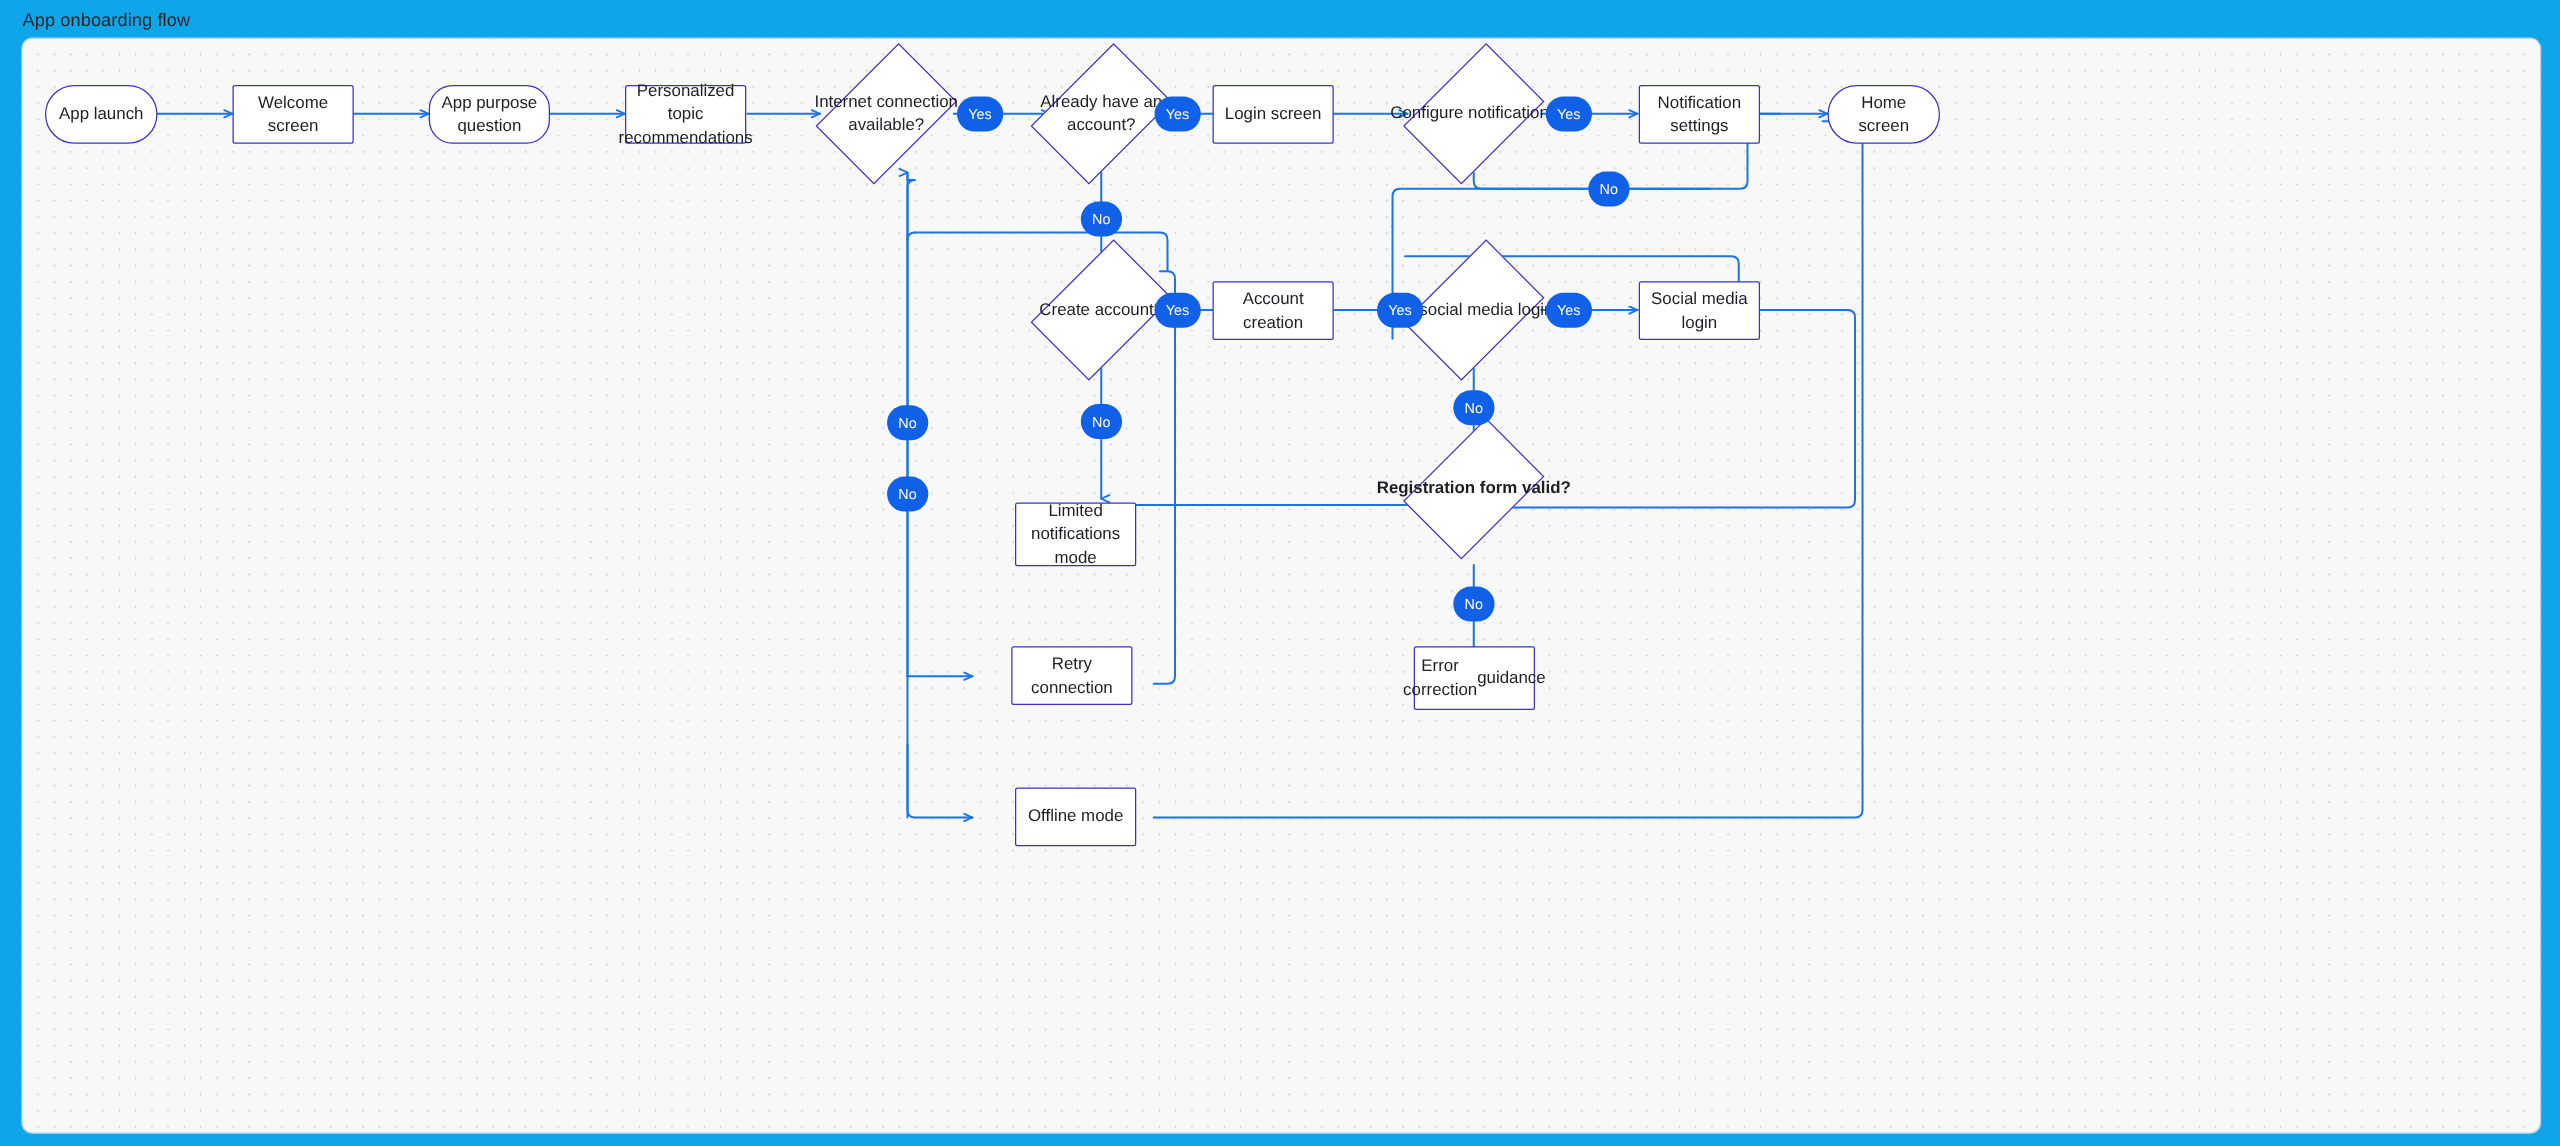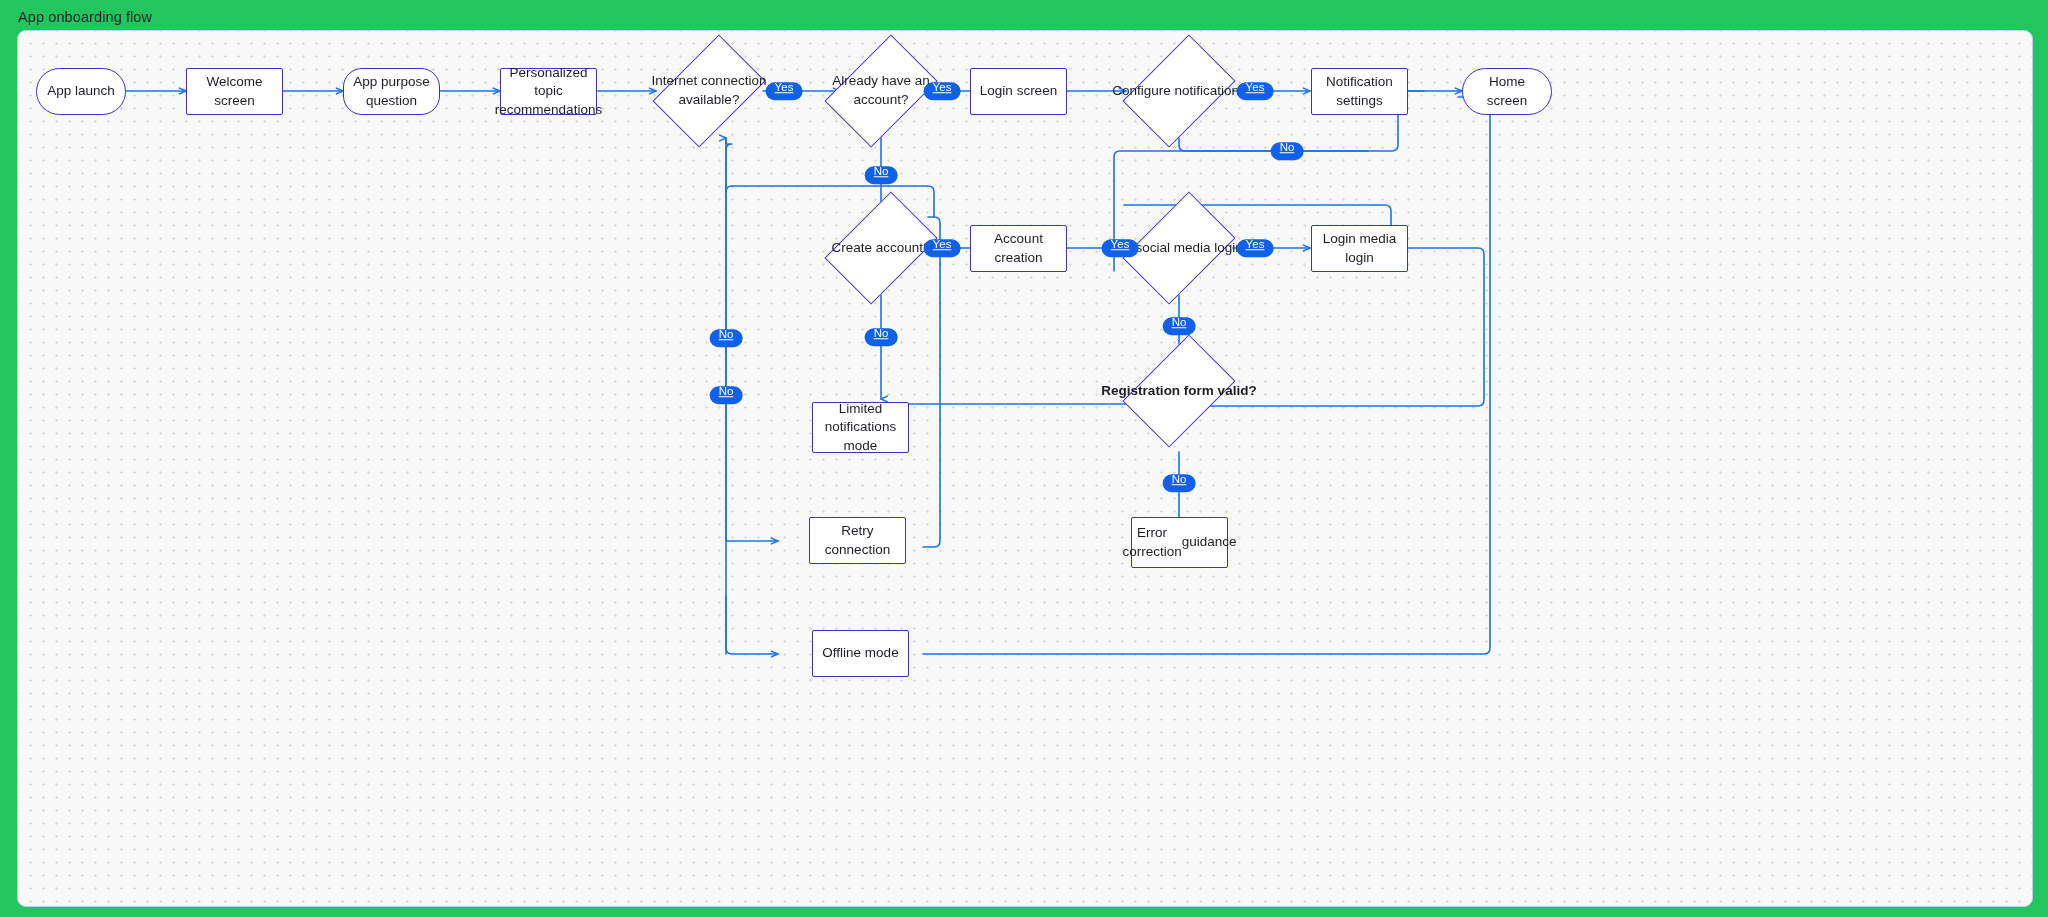--- a/index.html
+++ b/index.html
@@ -1,17 +1,17 @@
 <!DOCTYPE html>
 <html><head>
 <meta charset="utf-8">
 <style>
   html,body{margin:0;padding:0;background:#ffffff;}
   body{font-family:"Liberation Sans", sans-serif;}
-  #stage{position:relative;width:2048px;height:917px;background:#22c55e;overflow:hidden;}
+  #stage{position:relative;width:2048px;height:917px;background:#0ea5e9;overflow:hidden;}
   #title{
     position:absolute;left:18px;top:9px;font-size:14.5px;color:#1f2329;
     letter-spacing:.1px;white-space:nowrap;
   }
   #canvas{
     position:absolute;left:17px;top:30px;width:2014px;height:875px;
     border:1.4px solid #b9d4f2;border-radius:9px;
     background-color:#f7f8f7;
     background-image:radial-gradient(#d9dcd9 1px, transparent 1.05px);
     background-size:13px 13px;
@@ -34,23 +34,23 @@
     transform:rotate(45deg);
   }
   .diamond .dlabel{
     position:absolute;left:50%;top:50%;transform:translate(-50%,-50%);
     font-size:13.5px;color:#1d1f24;text-align:center;line-height:1.38;
     white-space:nowrap;
   }
   .badge{
     position:absolute;transform:translate(-50%,-50%);
     background:#1060e8;color:#ffffff;border-radius:999px;
-    font-size:11.5px;line-height:1;padding:0 9px 6px;
+    font-size:11.5px;line-height:1;padding:10px 9px 6px;
     display:flex;align-items:flex-start;justify-content:center;
-    min-width:14px;text-align:center;text-decoration:underline;
+    min-width:14px;text-align:center;
   }
 </style>
 </head>
 <body>
 
 <div id="stage">
 
   <div id="title">App onboarding flow</div>
 
   <div id="canvas">
@@ -180,21 +180,21 @@
     <div class="node process" style="left:952px;top:194px;width:97px;height:47px;">
       <span>Account creation</span>
     </div>
 
     <div class="diamond" style="left:1128px;top:170px;width:66px;height:94px;">
       <div class="dshape"></div>
       <div class="dlabel">Use social media login?</div>
     </div>
 
     <div class="node process" style="left:1293px;top:194px;width:97px;height:47px;">
-      <span>Login media login</span>
+      <span>Social media login</span>
     </div>
 
     <div class="node process" style="left:794px;top:371px;width:97px;height:51px;flex-direction:column;">
       <span>Limited notifications</span>
       <span>mode</span>
     </div>
 
     <div class="diamond" style="left:1128px;top:313px;width:66px;height:94px;font-weight:bold;">
       <div class="dshape"></div>
       <div class="dlabel">Registration form valid?</div>

